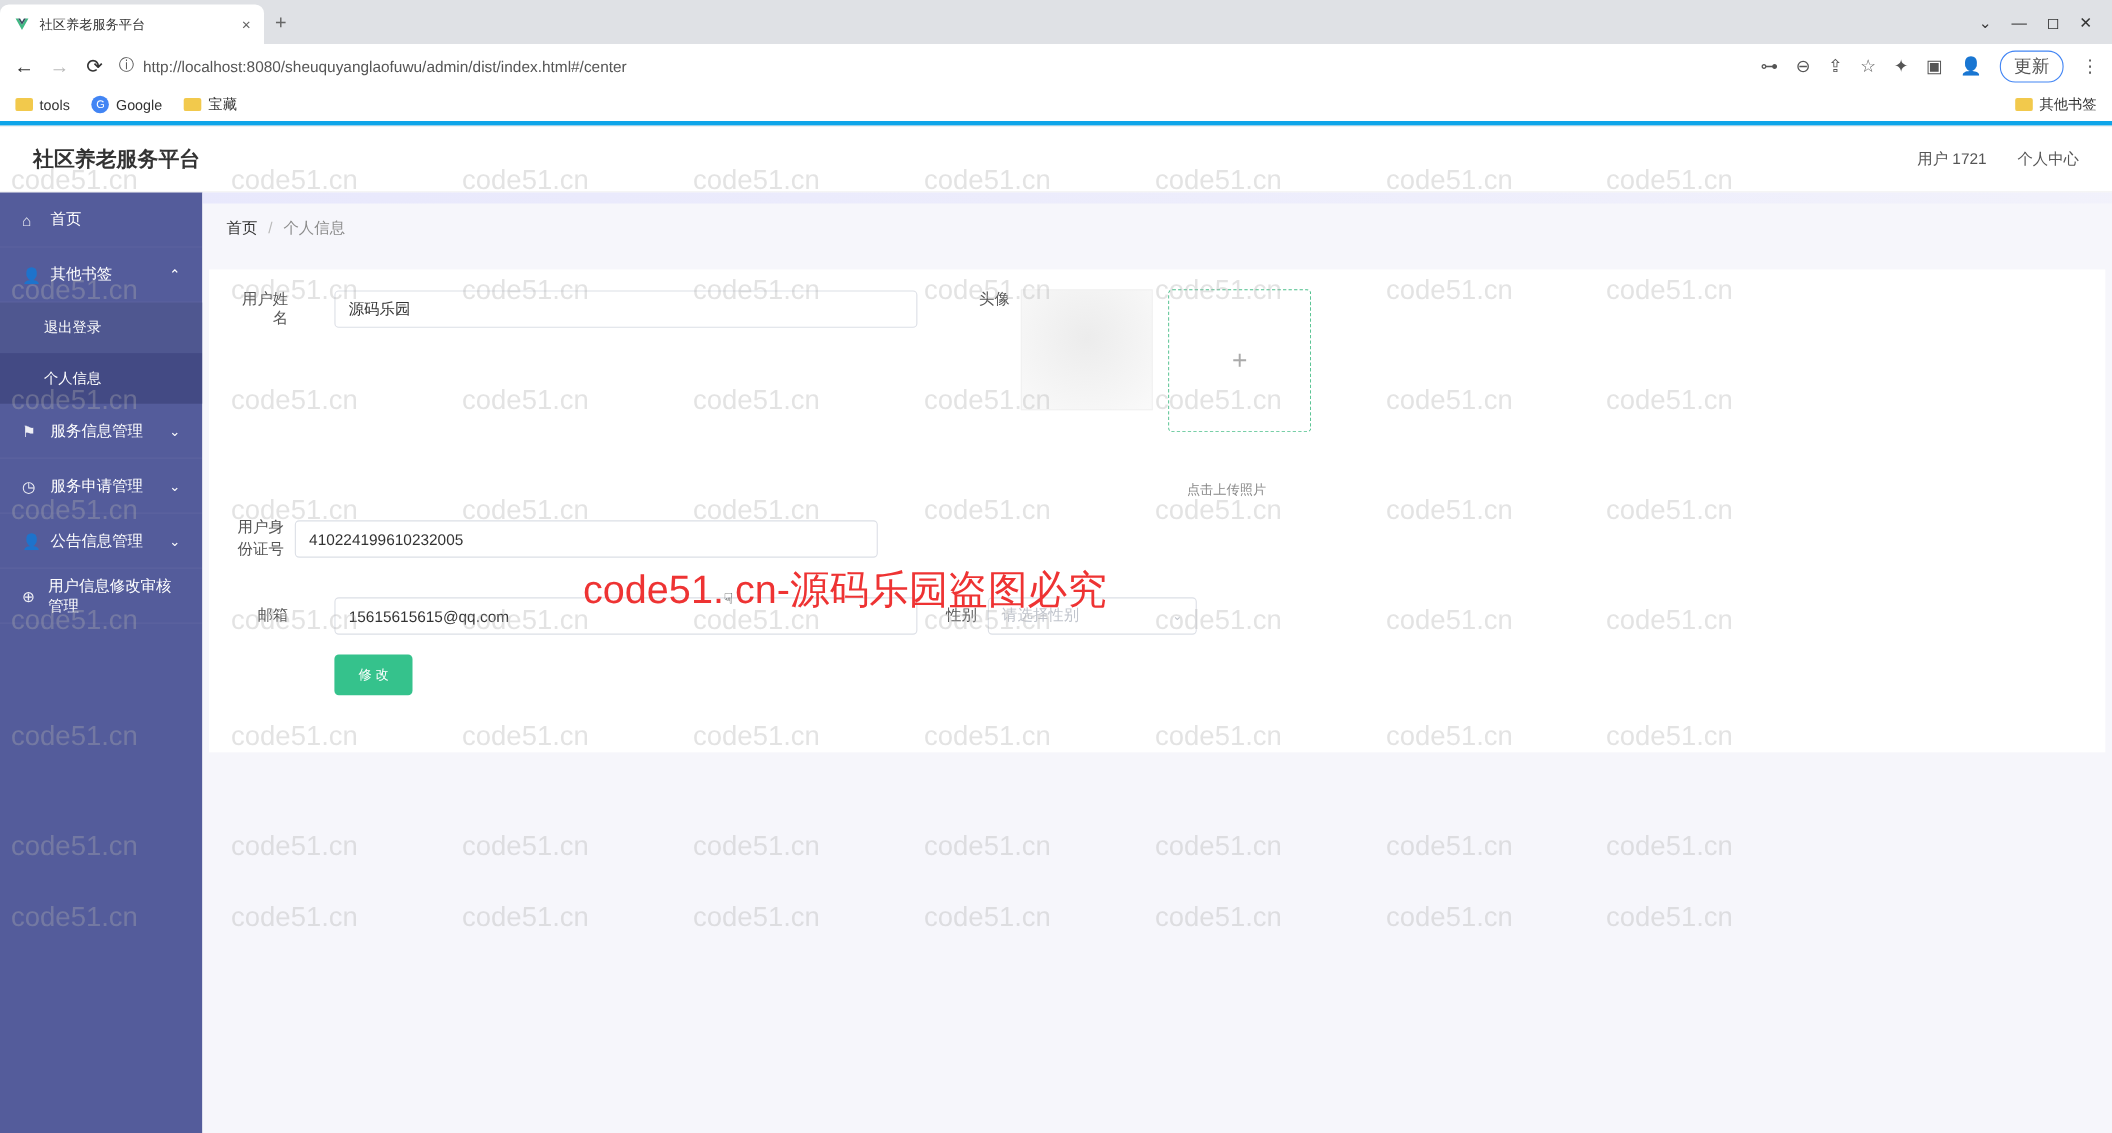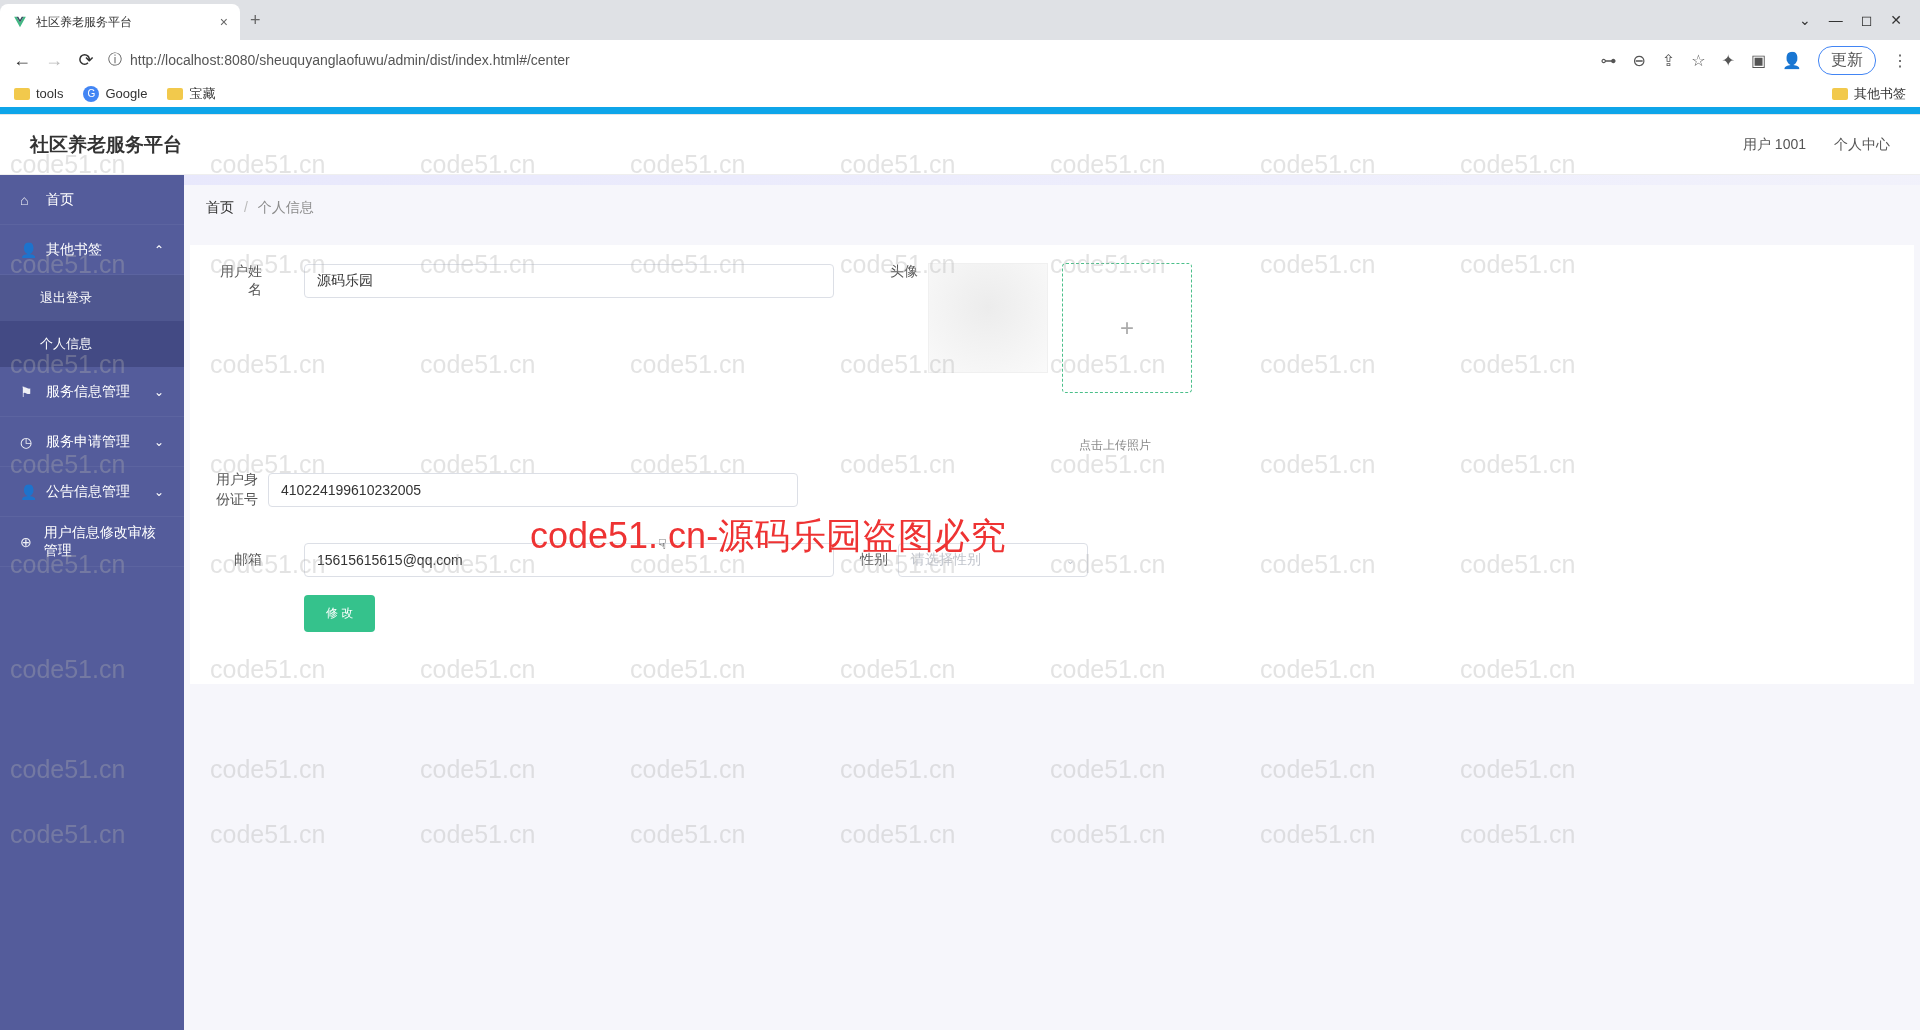--- a/index.html
+++ b/index.html
@@ -19,21 +19,21 @@
 .addr-bar { display: flex; align-items: center; height: 40px; padding: 0 12px; gap: 12px; }
 .nav-btn { font-size: 18px; color: #333; cursor: pointer; width: 20px; text-align: center; }
 .nav-btn.disabled { color: #bbb; }
 .url-area { flex: 1; display: flex; align-items: center; gap: 8px; font-size: 14px; color: #555; }
 .url-icon { font-size: 14px; }
 .right-icons { display: flex; gap: 16px; align-items: center; }
 .right-icons span { font-size: 16px; color: #555; cursor: pointer; }
 .update-btn { border: 1.5px solid #4285f4; color: #4285f4; border-radius: 14px; padding: 3px 12px; font-size: 13px; cursor: pointer; }
 .menu-dots { font-size: 16px; color: #e84b42; cursor: pointer; }
 
-.bookmark-bar { display: flex; align-items: center; height: 34px; padding: 0 14px; gap: 20px; font-size: 13px; color: #333; border-bottom: 7px solid #0ea5e9; }
+.bookmark-bar { display: flex; align-items: center; height: 34px; padding: 0 14px; gap: 20px; font-size: 13px; color: #333; border-bottom: 4px solid #0ea5e9; }
 .bookmark { display: flex; align-items: center; gap: 6px; cursor: pointer; }
 .folder-icon { width: 16px; height: 12px; background: #f2c94c; border-radius: 2px; }
 .g-icon { width: 16px; height: 16px; background: #4285f4; border-radius: 50%; color: #fff; font-size: 10px; display: flex; align-items: center; justify-content: center; }
 .bookmark-right { margin-left: auto; display: flex; align-items: center; gap: 6px; }
 
 
 .app-header { display: flex; align-items: center; height: 60px; padding: 0 30px; border-bottom: 1px solid #efefef; }
 .app-title { font-size: 19px; font-weight: 700; color: #333; }
 .header-right { margin-left: auto; display: flex; gap: 28px; font-size: 14px; color: #555; }
 .header-right span { cursor: pointer; }
@@ -143,21 +143,21 @@
     <div class="bookmark-right">
         <div class="folder-icon"></div>
         <span>其他书签</span>
       </div>
   </div>
 </div>
 
 <div class="app-header">
   <div class="app-title">社区养老服务平台</div>
   <div class="header-right">
-    <span>用户 1001</span>
+    <span>用户 1721</span>
     <span>个人中心</span>
   </div>
 </div>
 
 <div class="main">
   <div class="sidebar">
     <div class="menu-item">
         <span class="mi-icon">⌂</span>
         <span>首页</span>
       </div>

